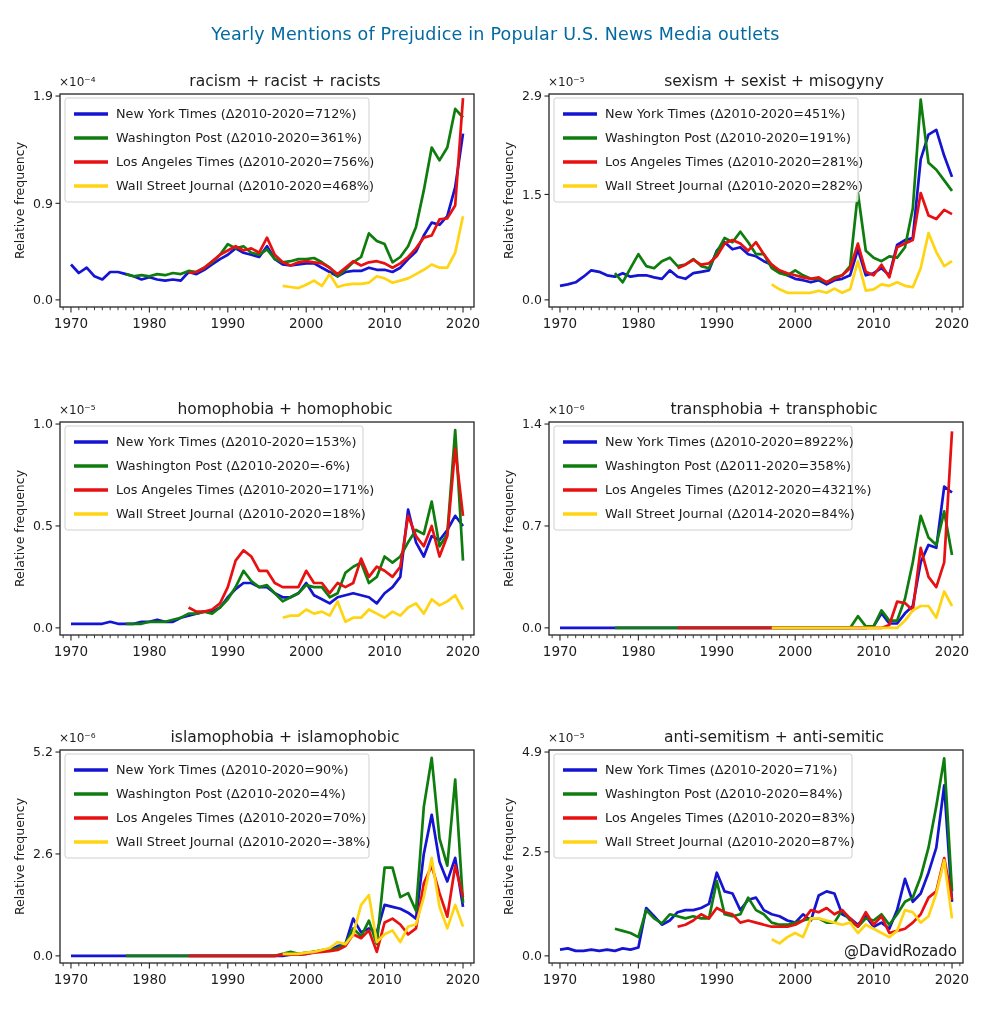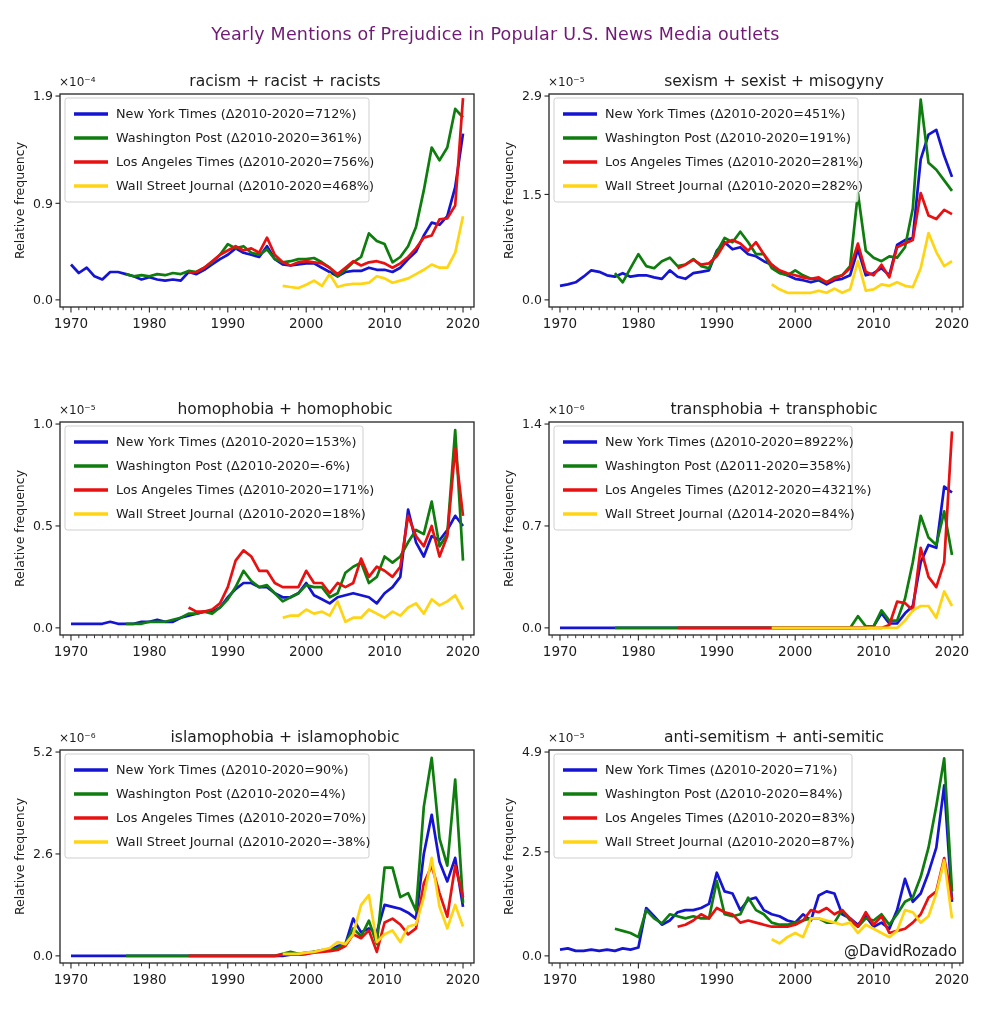--- a/index.html
+++ b/index.html
@@ -1,17 +1,17 @@
 <!DOCTYPE html>
 <html><head>
 <meta charset="utf-8">
 <style>
   html,body{margin:0;padding:0;background:#ffffff;}
   body{width:991px;height:1024px;font-family:"DejaVu Sans",sans-serif;color:#1c1c1c;overflow:hidden;}
-  .page-title{font-size:17.5px;font-weight:400;text-align:center;margin:0;padding:24px 0 20px 0;color:#701a75;letter-spacing:.2px;}
+  .page-title{font-size:17.5px;font-weight:400;text-align:center;margin:0;padding:24px 0 20px 0;color:#0369a1;letter-spacing:.2px;}
   .charts{display:grid;grid-template-columns:489px 489px;row-gap:50px;padding-left:6px;}
   figure.subplot{margin:0;padding:0 0 0 6px;}
   figure.subplot svg{display:block;}
   svg text{font-family:"DejaVu Sans",sans-serif;fill:#1c1c1c;}
 </style>
 </head>
 <body>
 
 <h1 class="page-title">Yearly Mentions of Prejudice in Popular U.S. News Media outlets</h1>
 

